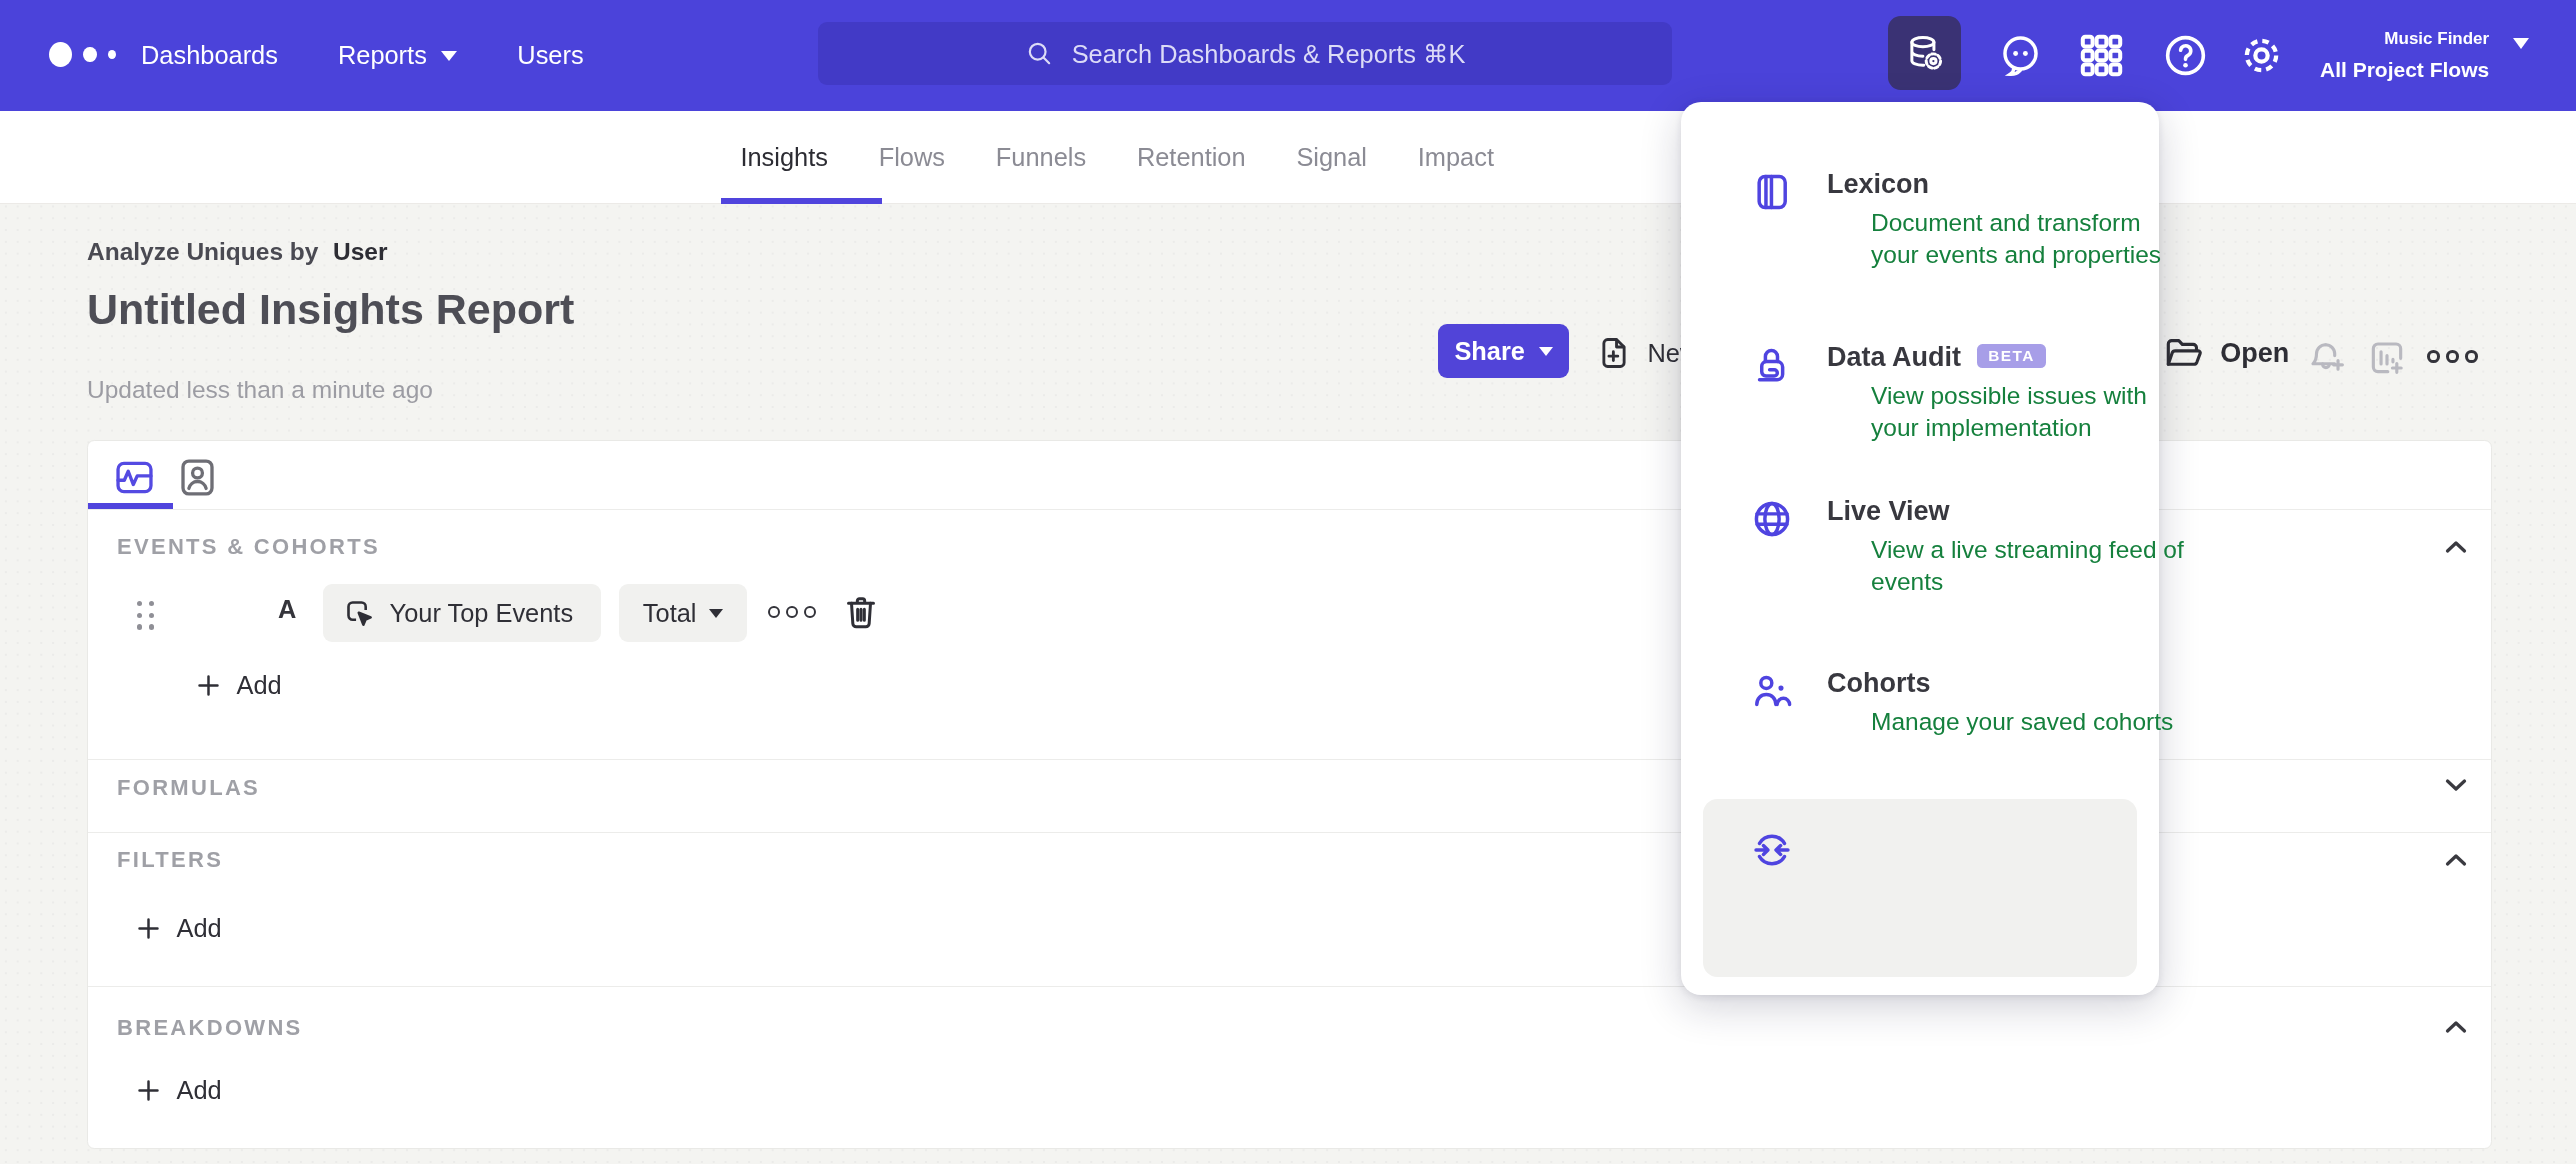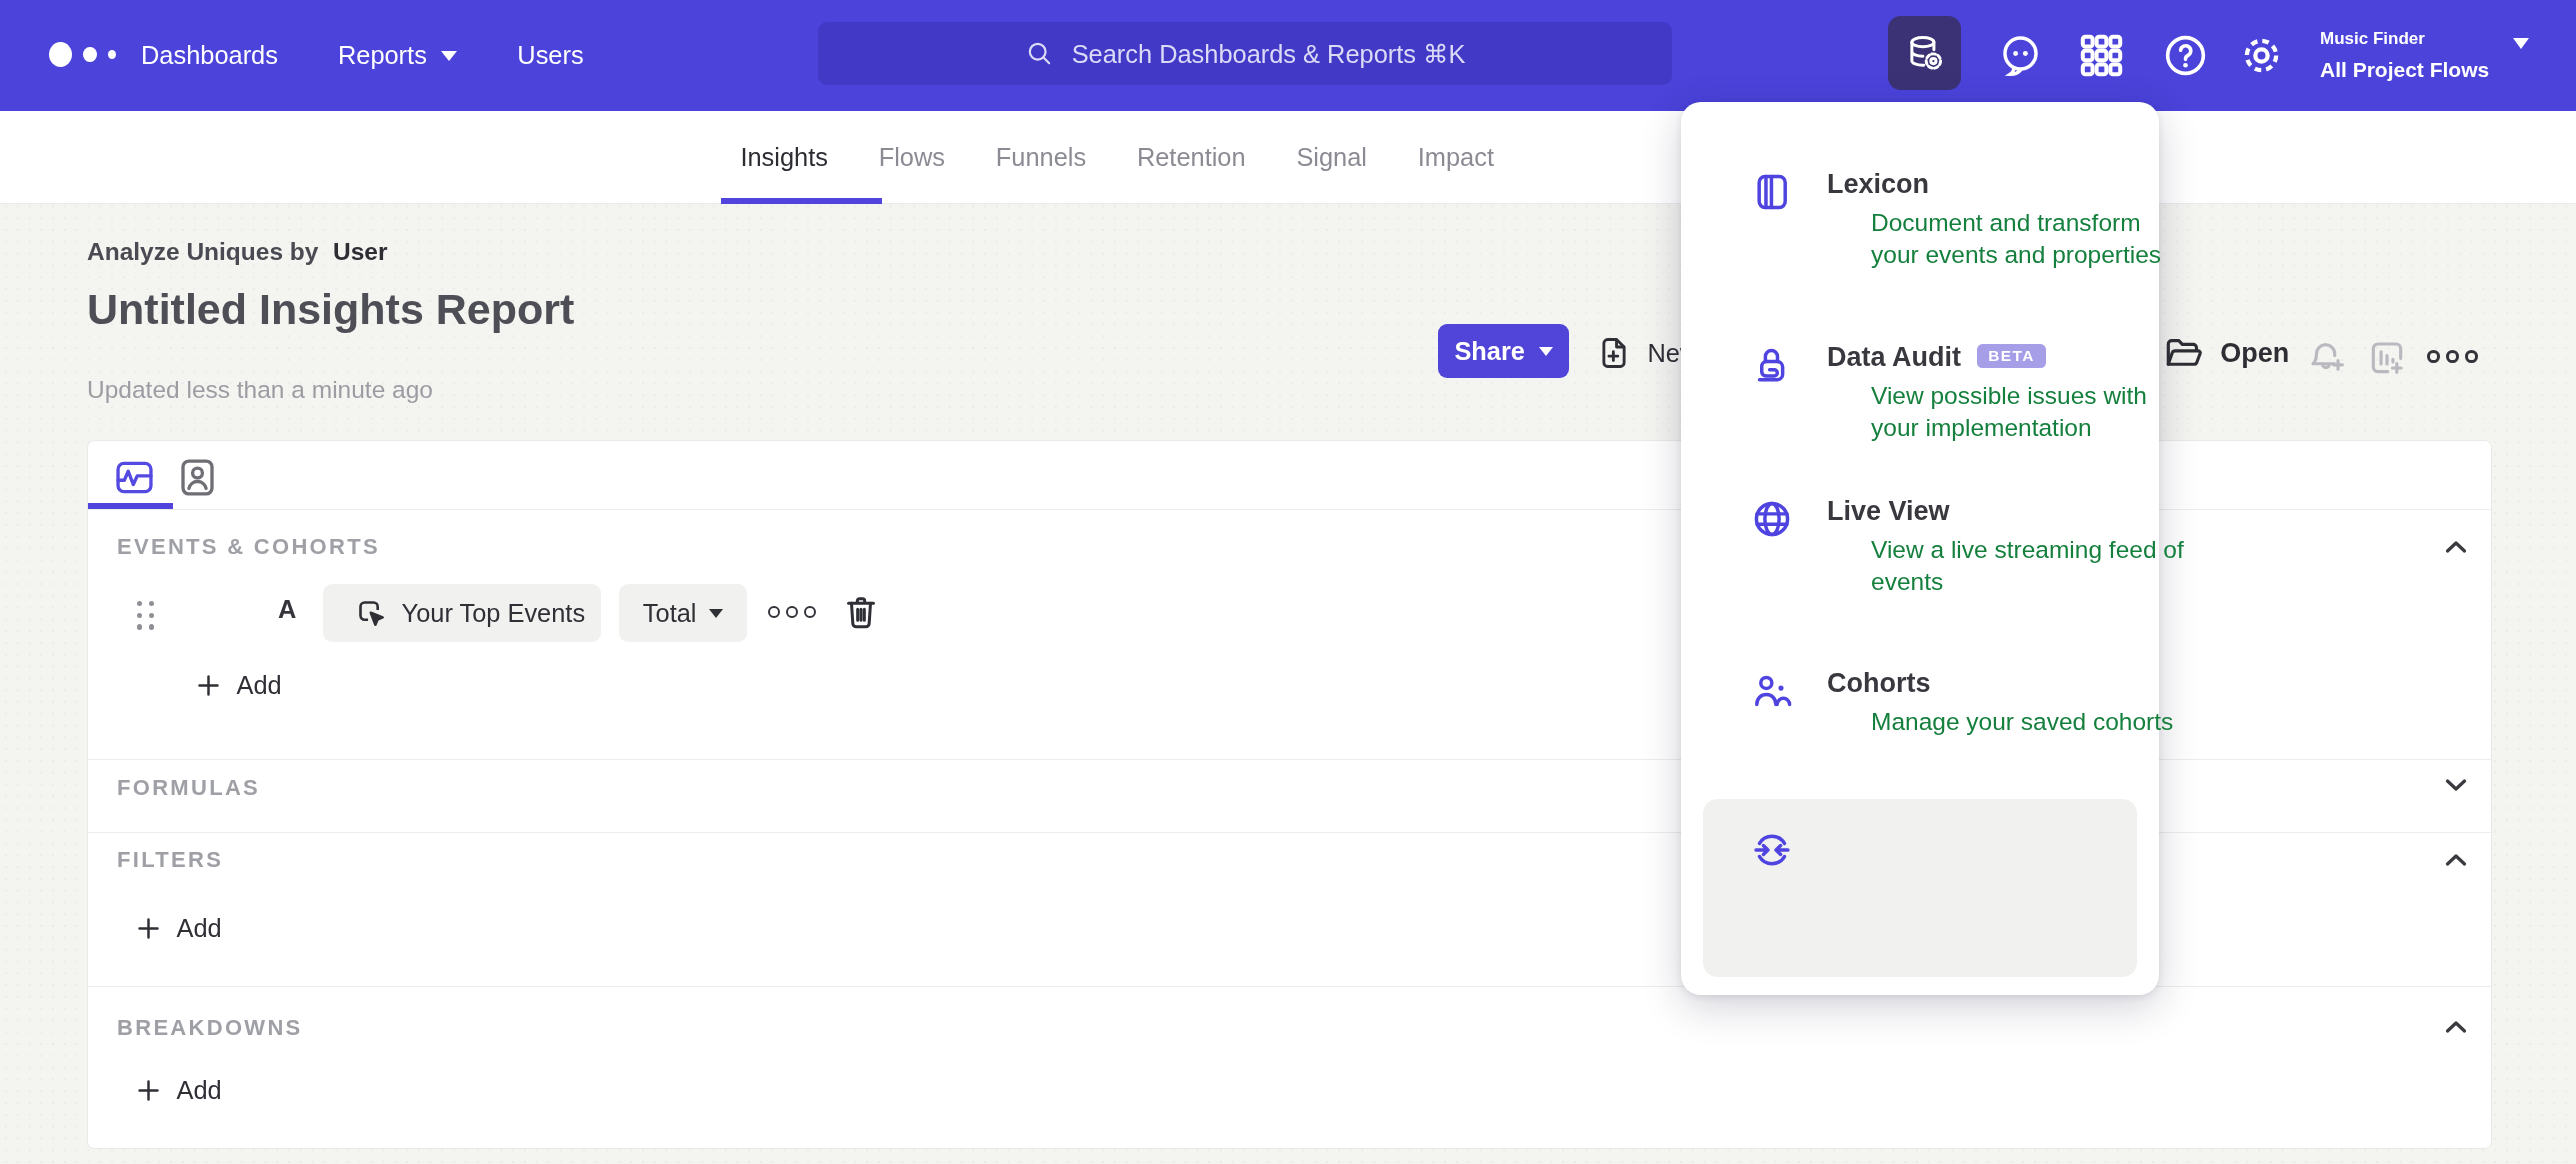--- a/index.html
+++ b/index.html
@@ -8,21 +8,21 @@
     position:relative;
     font-family:"Liberation Sans", sans-serif;
     background-color:#f4f4f1;
     background-image:radial-gradient(rgba(60,60,80,0.05) 1.3px, transparent 1.3px);
     background-size:11.8px 11.8px;
     color:#2f2f36;
   }
   svg { display:block; }
 
   
-  .topbar { position:absolute; left:0; top:0; width:2576px; height:111px; background:#4b43da; z-index:40; }
+  .topbar { position:absolute; left:0; top:0; width:2576px; height:111px; background:#4b43da; z-index:40;text-align:right; }
   .logo { position:absolute; left:49px; top:42px; display:flex; align-items:center; gap:11px; }
   .logo .d1 { width:23px; height:25.4px; border-radius:50%; background:#fff; }
   .logo .d2 { width:13.6px; height:15.4px; border-radius:50%; background:#fff; }
   .logo .d3 { width:8.2px;  height:9px; border-radius:50%; background:#fff; }
   .nav { position:absolute; left:141px; top:0; height:111px; display:flex; align-items:center; gap:60px; }
   .nav-item { display:flex; align-items:center; gap:14.5px; color:#fff; font-size:25.4px; font-weight:500; cursor:pointer; }
   .caret { width:0; height:0; border-left:8.2px solid transparent; border-right:8.2px solid transparent; border-top:10px solid #fff; }
   .searchbox { position:absolute; left:818px; top:22px; width:854px; height:63px; border-radius:9px; background:#423ac6;
                display:flex; align-items:center; justify-content:center; gap:18px; cursor:pointer; }
   .searchbox span { color:#dcdbf7; font-size:25.4px; }
@@ -63,21 +63,21 @@
   .card { position:absolute; left:87px; top:440px; width:2405px; height:709px; background:#fff; border:0.9px solid #e9e9e6; border-radius:7.3px; }
   .card .divider { position:absolute; left:0; width:100%; height:0.9px; background:#ececea; }
   .viewtab { position:absolute; top:12.7px; cursor:pointer; }
   .viewtab-underline { position:absolute; left:0; top:62px; width:85px; height:6.3px; background:#5044dd; }
   .section-label { position:absolute; left:29px; font-size:22px; font-weight:600; letter-spacing:2.3px; color:#9fa0a6; }
   .chevbtn { position:absolute; left:2351px; cursor:pointer; }
   .drag-handle { position:absolute; left:49px; top:160px; display:grid; grid-template-columns:5.4px 5.4px; gap:6.3px; cursor:grab; }
   .drag-handle i { width:5.4px; height:5.4px; border-radius:50%; background:#8f8f96; }
   .row-letter { position:absolute; left:190px; top:154px; font-size:25.4px; font-weight:600; color:#35353b; }
   .chip { position:absolute; top:143px; height:58px; border-radius:9px; background:#f1f1ef; display:flex; align-items:center; cursor:pointer; }
-  .chip-event { left:235px; width:278px; gap:13.6px; padding-left:32px; }
+  .chip-event { left:235px; width:278px; gap:13.6px; padding-left:20px; }
   .chip-event span { font-size:25.4px; font-weight:500; color:#2f2f36; }
   .chip-agg { left:531px; width:128px; justify-content:center; gap:12.7px; }
   .chip-agg span { font-size:25.4px; color:#2f2f36; }
   .chip-agg .caret { border-left-width:7.3px; border-right-width:7.3px; border-top-width:9px; border-top-color:#2f2f36; }
   .row-more { position:absolute; left:680px; top:165px; }
   .row-more i { width:11.8px; height:11.8px; border-width:2.9px; }
   .row-trash { position:absolute; left:753px; top:151px; cursor:pointer; }
   .add-btn { position:absolute; display:flex; align-items:center; gap:14.5px; cursor:pointer; }
   .add-btn span { font-size:25.4px; font-weight:500; color:#2f2f36; }
 

